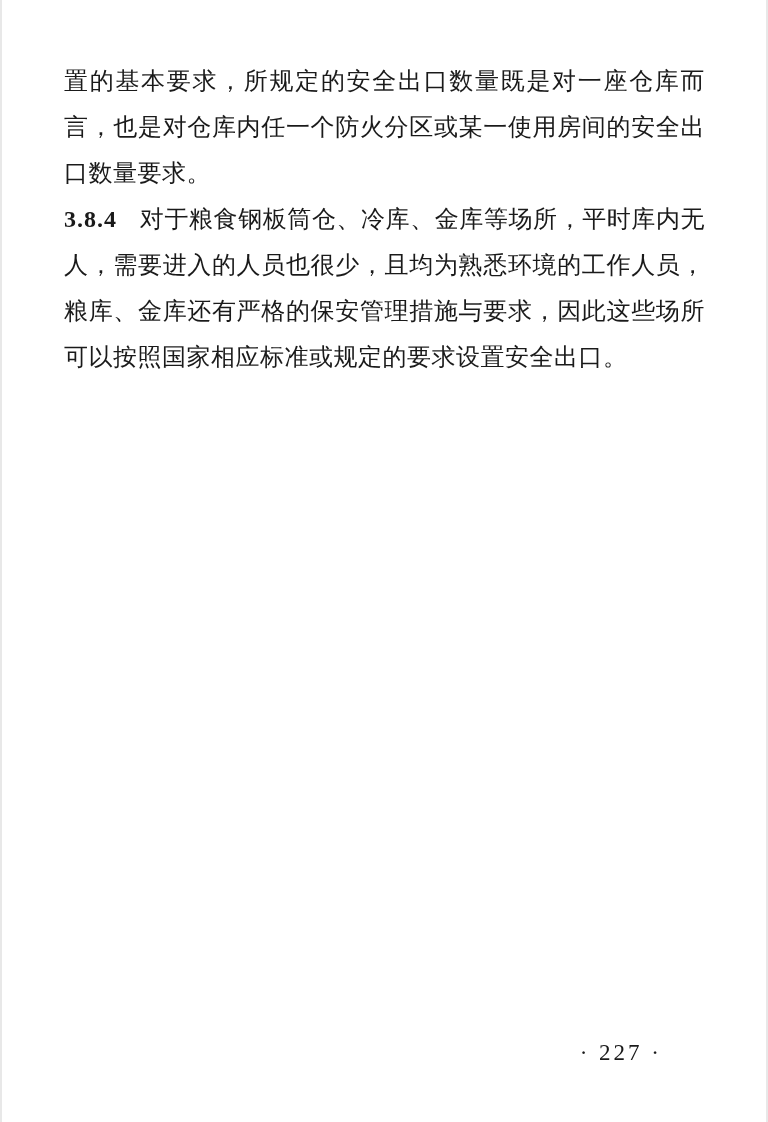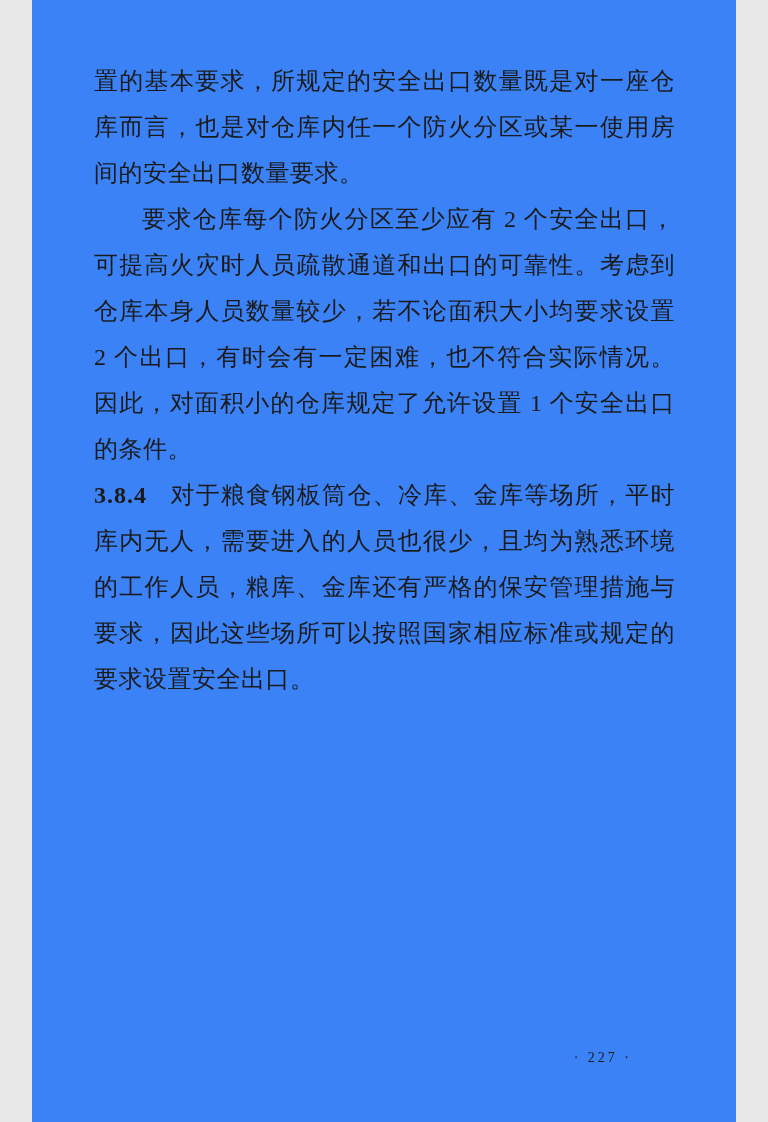--- a/index.html
+++ b/index.html
@@ -2,24 +2,24 @@
 <html><head>
 <meta charset="utf-8">
 <style>
   html, body {
     margin: 0;
     padding: 0;
     background: #e8e8e8;
   }
   .page {
     position: relative;
-    width: 704px;
+    width: 764px;
     height: 1122px;
     margin: 0 auto;
-    background: #3b82f6;
+    background: #ffffff;
     box-sizing: border-box;
     padding: 58px 61px 0 62px;
     font-family: "Liberation Serif", "DejaVu Serif", serif;
     color: #1a1a1a;
     overflow: hidden;
   }
   .body-text p {
     margin: 0;
     font-size: 24px;
     line-height: 46px;
@@ -35,38 +35,35 @@
     margin-right: 0.95em;
     letter-spacing: 1px;
   }
   .sec-num:empty {
     display: none;
   }
   .page-number {
     position: absolute;
     right: 104px;
     bottom: 56px;
-    font-size: 14px;
+    font-size: 23px;
     letter-spacing: 3px;
     color: #1a1a1a;
   }
 </style>
 </head>
 <body>
 
 <div class="page">
   <div class="body-text">
 
     <p>
       <span>置的基本要求，所规定的安全出口数量既是对一座仓库而言，也是对仓库内任一个防火分区或某一使用房间的安全出口数量要求。</span>
     </p>
 
-    <p class="indent">
-      <span>要求仓库每个防火分区至少应有 2 个安全出口，可提高火灾时人员疏散通道和出口的可靠性。考虑到仓库本身人员数量较少，若不论面积大小均要求设置 2 个出口，有时会有一定困难，也不符合实际情况。因此，对面积小的仓库规定了允许设置 1 个安全出口的条件。</span>
-    </p>
 
 
 
     <p>
       <span class="sec-num">3.8.4</span><span>对于粮食钢板筒仓、冷库、金库等场所，平时库内无人，需要进入的人员也很少，且均为熟悉环境的工作人员，粮库、金库还有严格的保安管理措施与要求，因此这些场所可以按照国家相应标准或规定的要求设置安全出口。</span>
     </p>
 
   </div>
 
   <div class="page-number">· 227 ·</div>

